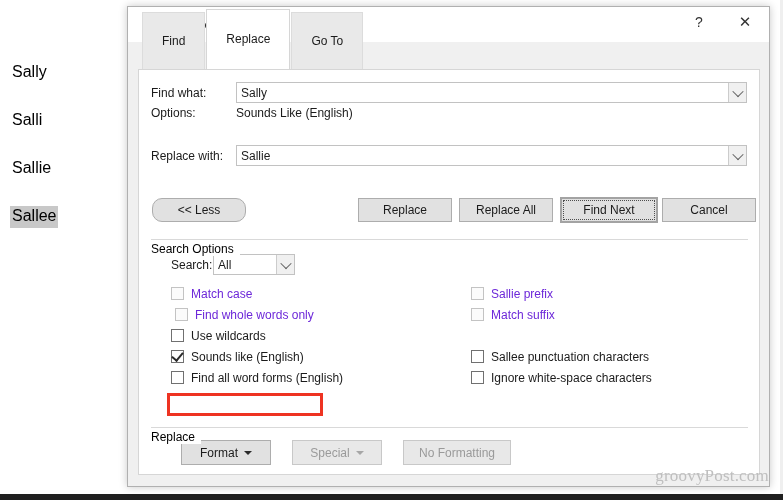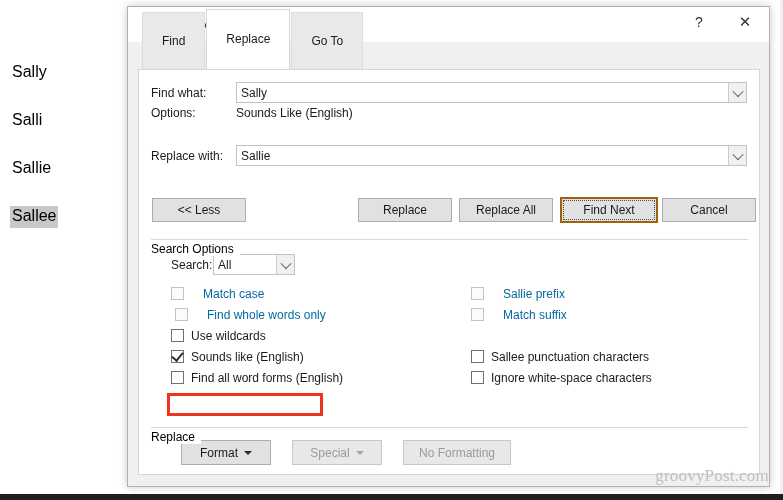--- a/index.html
+++ b/index.html
@@ -215,30 +215,30 @@
     cursor: default;
     box-sizing: border-box;
     padding: 0;
   }
   .btn.disabled {
     color: #9a9a9a;
     background: #e8e8e8;
     border-color: #c8c8c8;
   }
   .btn.focused {
-    border: 2px solid #a16207;
+    border: 2px solid #a3a3a3;
     position: relative;
   }
   .btn.focused .focus-ring {
     position: absolute;
     left: 1px; right: 1px; top: 1px; bottom: 1px;
     border: 1px dotted #4d4d4d;
     pointer-events: none;
   }
-  #btn-less   { position: absolute; left: 13px;  top: 128px; width: 94px; }
+  #btn-less   { position: absolute; left: 13px;  top: 128px; width: 94px; border-radius: 10px; }
   #btn-replace{ position: absolute; left: 219px; top: 128px; width: 94px; }
   #btn-replall{ position: absolute; left: 320px; top: 128px; width: 94px; }
   #btn-findnxt{ position: absolute; left: 421px; top: 127px; width: 98px; height: 26px;}
   #btn-cancel { position: absolute; left: 523px; top: 128px; width: 94px; }
 
   
   .group {
     position: absolute;
     box-sizing: border-box;
   }
@@ -301,21 +301,21 @@
     position: absolute;
     left: 2px;
     top: -1px;
     width: 5px;
     height: 9px;
     border-right: 2px solid #2b2b2b;
     border-bottom: 2px solid #2b2b2b;
     transform: rotate(40deg);
   }
   .cb-label { font-size: 12px; color: #1b1b1b; }
-  .cb-row.disabled .cb-label { color: #0369a1; margin-left: 12px; }
+  .cb-row.disabled .cb-label { color: #6d28d9; }
 
   #highlight-box {
     position: absolute;
     left: 16px;
     top: 161px;
     width: 156px;
     height: 23px;
     border: 3px solid #ee3322;
     box-sizing: border-box;
     pointer-events: none;

